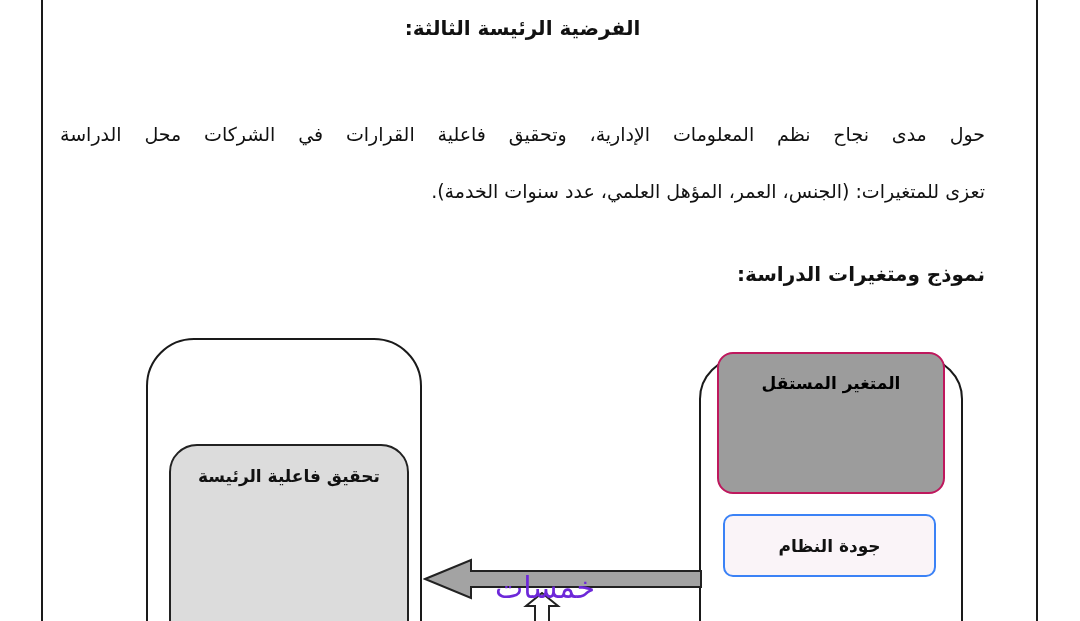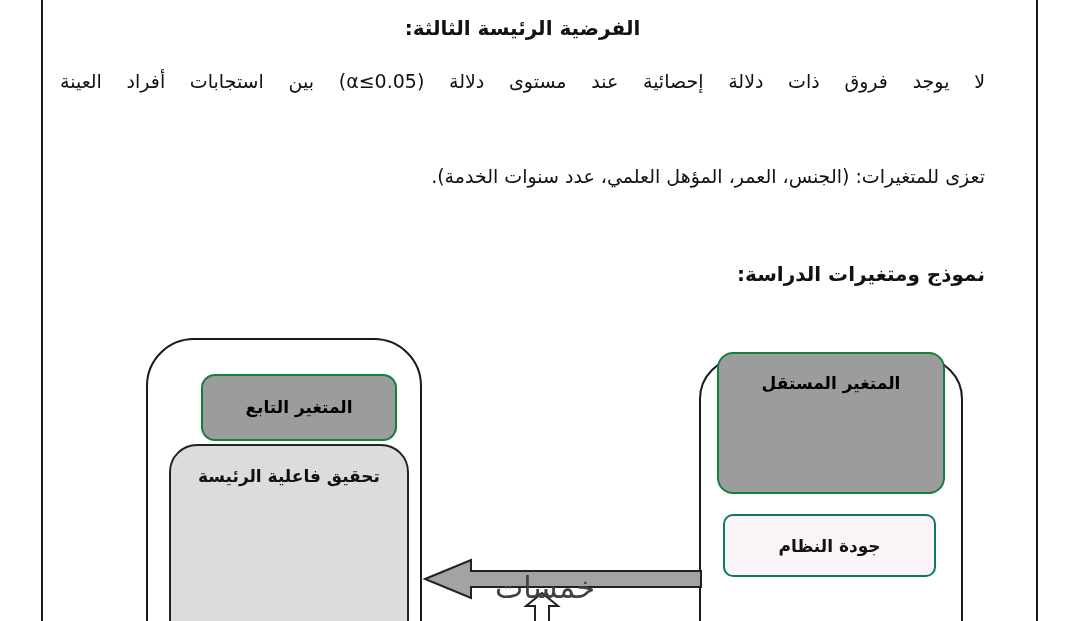--- a/index.html
+++ b/index.html
@@ -57,21 +57,21 @@
     border-radius: 48px;
   }
   .outer-box.indep {
     left: 699px; top: 357px;
     width: 260px; height: 310px;
     border-radius: 42px;
   }
   .gray-header {
     position: absolute;
     background: #9c9c9c;
-    border: 2px solid #15803d;
+    border: 2px solid #be185d;
     direction: rtl;
     font-weight: bold;
     font-size: 17px;
     color: #000000;
     text-align: center;
   }
   .gray-header.dep {
     left: 201px; top: 374px;
     width: 192px; height: 63px;
     border-radius: 14px;
@@ -99,21 +99,21 @@
     font-size: 17px;
     text-align: center;
     padding-top: 20px;
     box-sizing: border-box;
   }
   .item-box {
     position: absolute;
     left: 723px; top: 514px;
     width: 213px; height: 63px;
     background: #faf4f8;
-    border: 2px solid #0f766e;
+    border: 2px solid #3b82f6;
     border-radius: 10px;
     direction: rtl;
     font-weight: bold;
     font-size: 17px;
     text-align: center;
     line-height: 60px;
     box-sizing: border-box;
   }
   .h-arrow {
     position: absolute;
@@ -124,53 +124,50 @@
     position: absolute;
     left: 522px; top: 592px;
     width: 40px; height: 32px;
   }
   .watermark {
     position: absolute;
     left: 470px; top: 570px;
     width: 150px;
     text-align: center;
     font-size: 30px;
-    color: #404040;
+    color: #6d28d9;
     direction: rtl;
     z-index: 5;
     letter-spacing: 2px;
   }
 </style>
 </head>
 <body>
 
 <div class="page">
 
   <div class="vline left"></div>
   <div class="vline right"></div>
 
   <div class="text-block heading" style="top:16px;text-align:center;">الفرضية الرئيسة الثالثة:</div>
 
-  <div class="text-block para-line" style="top:70px;">لا يوجد فروق ذات دلالة إحصائية عند مستوى دلالة (α≤0.05) بين استجابات أفراد العينة</div>
 
+  <div class="text-block para-line" style="top:123px;">حول مدى نجاح نظم المعلومات الإدارية، وتحقيق فاعلية القرارات في الشركات محل الدراسة</div>
 
-  <div class="text-block para-line last" style="top:165px;">تعزى للمتغيرات: (الجنس، العمر، المؤهل العلمي، عدد سنوات الخدمة).</div>
+  <div class="text-block para-line last" style="top:180px;">تعزى للمتغيرات: (الجنس، العمر، المؤهل العلمي، عدد سنوات الخدمة).</div>
 
   <div class="text-block heading" style="top:262px;text-align:right;">نموذج ومتغيرات الدراسة:</div>
 
   <div class="outer-box dep"></div>
   <div class="outer-box indep"></div>
 
   <div class="body-box">
     <span>تحقيق فاعلية الرئيسة</span>
   </div>
 
-  <div class="gray-header dep">
-    <span>المتغير التابع</span>
-  </div>
 
   <div class="gray-header indep">
     <div class="hline">المتغير المستقل</div>
   </div>
 
   <div class="item-box">
     <span>جودة النظام</span>
   </div>
 
   <svg class="h-arrow" viewBox="0 0 280 42">

